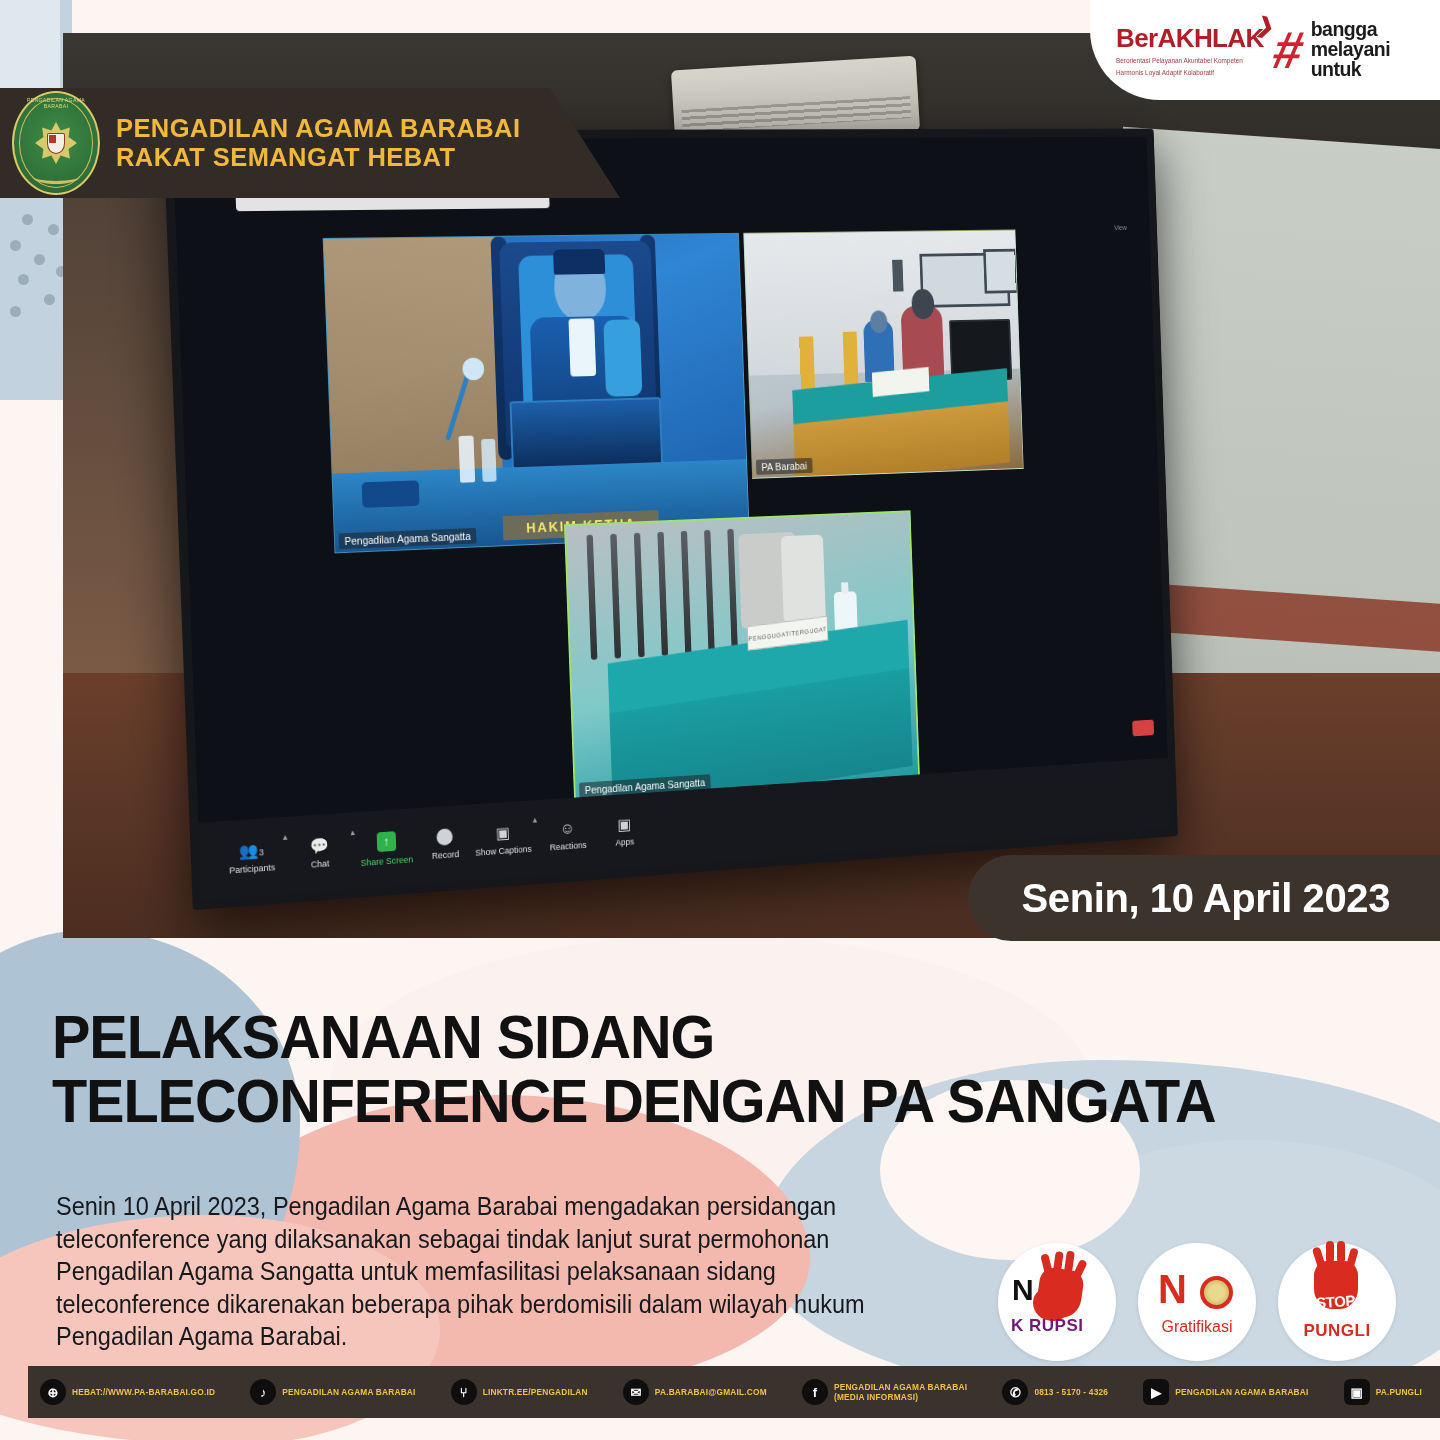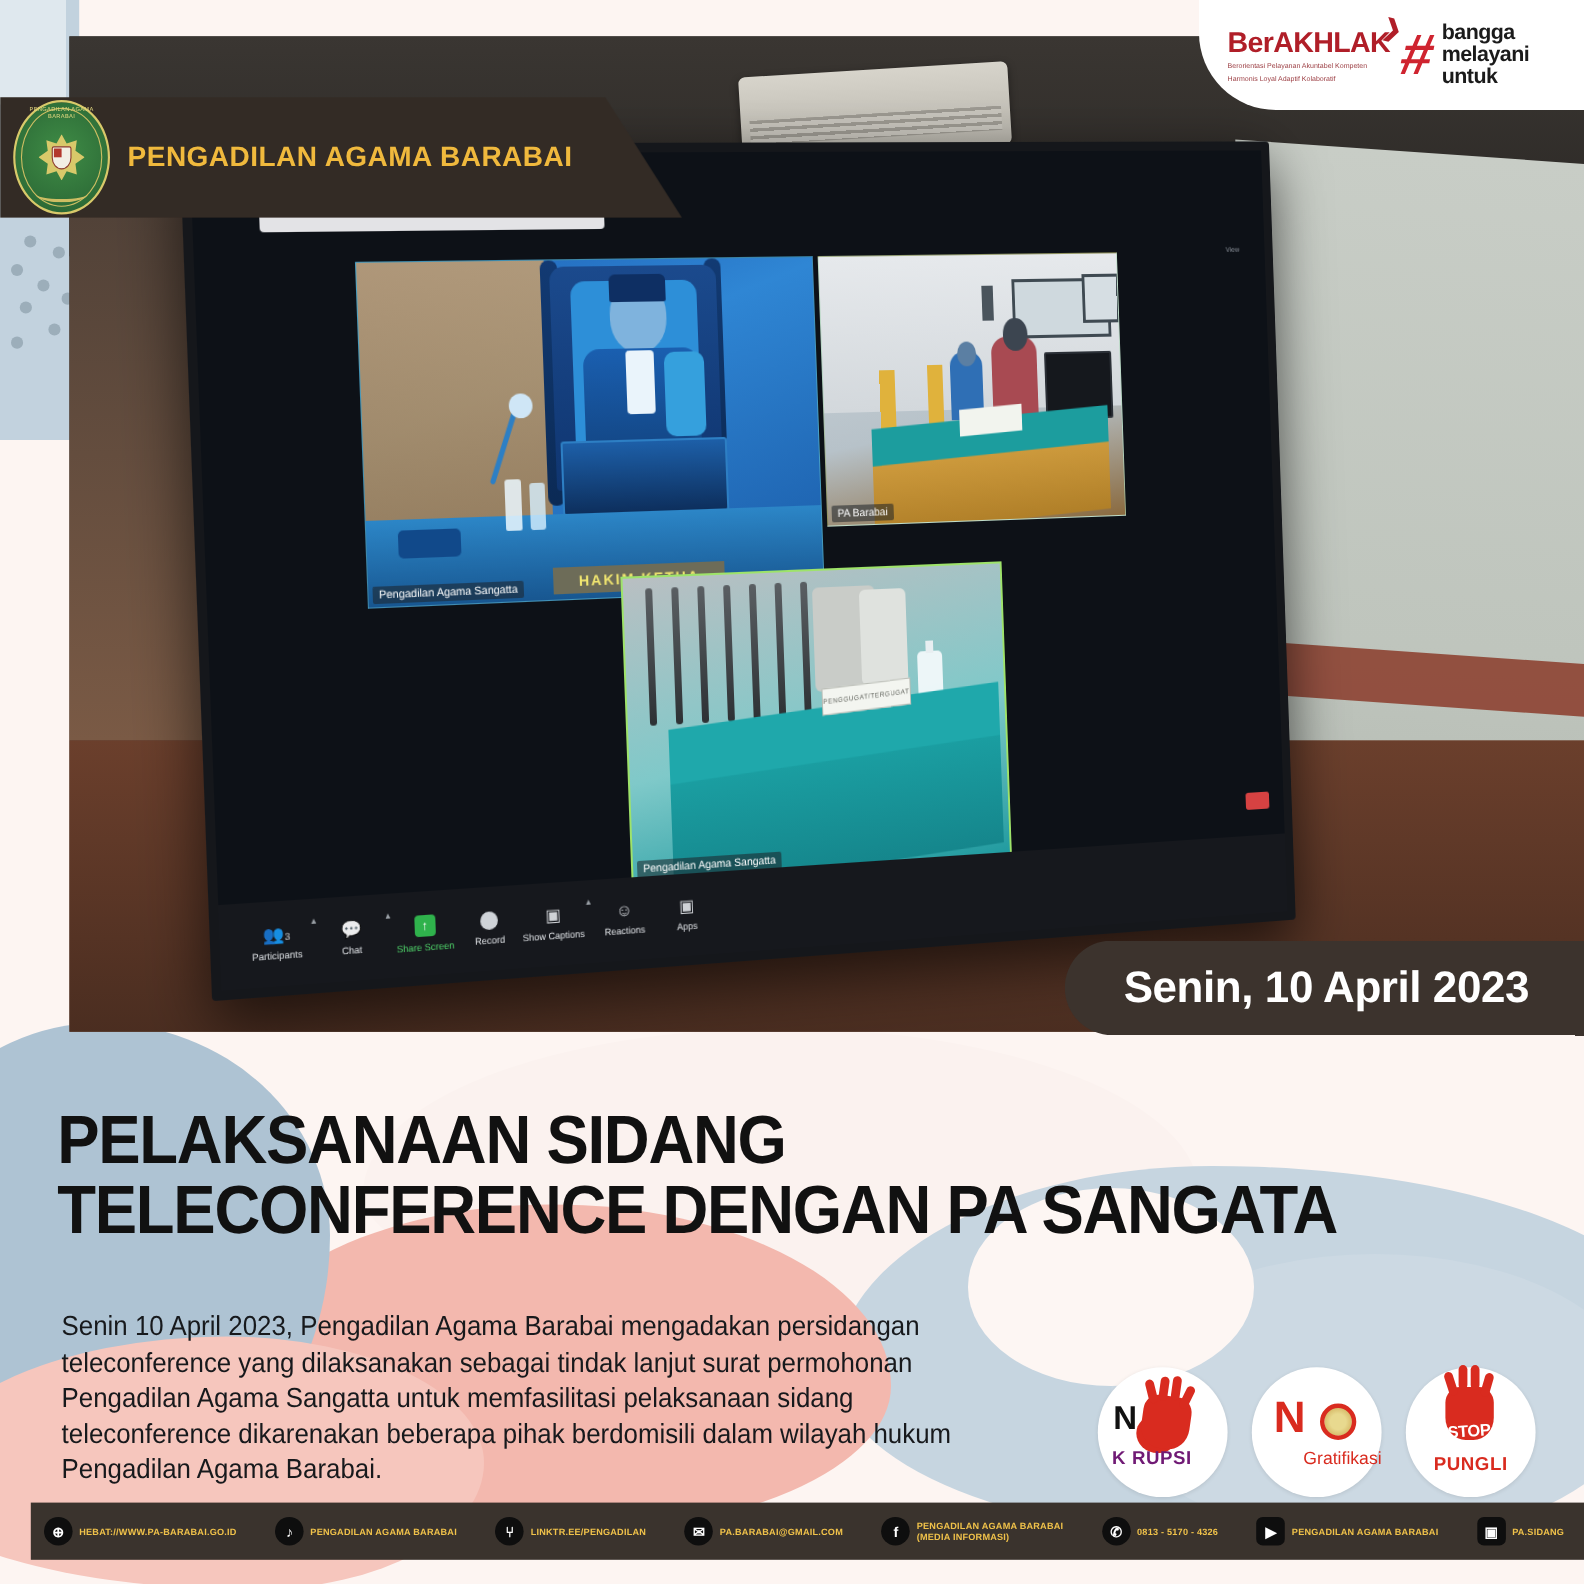--- a/index.html
+++ b/index.html
@@ -370,21 +370,21 @@
   .badge1 .blot { position:absolute; left:35px; top:44px; width:36px; height:34px;
     background:#d92b1f; border-radius:48% 52% 44% 56%; }
   .badge2 .no { font-size:40px; font-weight:bold; color:#d92b1f;
     position:absolute; left:20px; top:24px; letter-spacing:-2px; }
   .badge2 .sign {
     position:absolute; left:62px; top:33px; width:33px; height:33px;
     border-radius:50%; border:4px solid #d92b1f;
     background:radial-gradient(circle,#e8d98f 40%,#c9a24a 100%);
   }
   .badge2 .grat { position:absolute; bottom:25px; left:0; right:0;
-    text-align:right; font-size:16px; color:#d92b1f;margin-top:29px; }
+    text-align:center; font-size:16px; color:#d92b1f;margin-top:29px; }
   .badge3 .hand { left:36px; top:18px; }
   .badge3 .stop {
     position:absolute; left:38px; top:50px; font-size:15px; font-weight:bold;
     color:#fff; transform:rotate(-4deg); letter-spacing:-.4px;
   }
   .badge3 .pungli { position:absolute; bottom:20px; left:0; right:0;
     text-align:center; font-size:17px; font-weight:bold; color:#d92b1f;
     letter-spacing:.5px; }
 
   
@@ -556,20 +556,21 @@
 <div class="header-banner">
   <div class="seal">
     <div class="ring"></div>
     <div class="toptext">PENGADILAN AGAMA BARABAI</div>
     <div class="star"></div>
     <div class="shield"></div>
     <div class="wreath"></div>
   </div>
   <div class="banner-text">
     <div class="l1">PENGADILAN AGAMA BARABAI</div>
+    <div class="l2">RAKAT SEMANGAT HEBAT</div>
   </div>
 </div>
 
 <div class="berakhlak">
   <div class="ber-left">
     <div class="ber-title">
       <span>BerAKHLAK</span>
       <span class="tick">❯</span>
     </div>
     <div class="ber-sub">Berorientasi Pelayanan Akuntabel Kompeten</div>
@@ -653,15 +654,15 @@
     <span class="ftxt">0813 - 5170 - 4326</span>
   </div>
   <span class="fgap"></span>
   <div class="fitem">
     <span class="fic sq">▶</span>
     <span class="ftxt">PENGADILAN AGAMA BARABAI</span>
   </div>
   <span class="fgap"></span>
   <div class="fitem">
     <span class="fic sq">▣</span>
-    <span class="ftxt">PA.SIDANG</span>
+    <span class="ftxt">PA.PUNGLI</span>
   </div>
 </div>
 
 </body></html>

